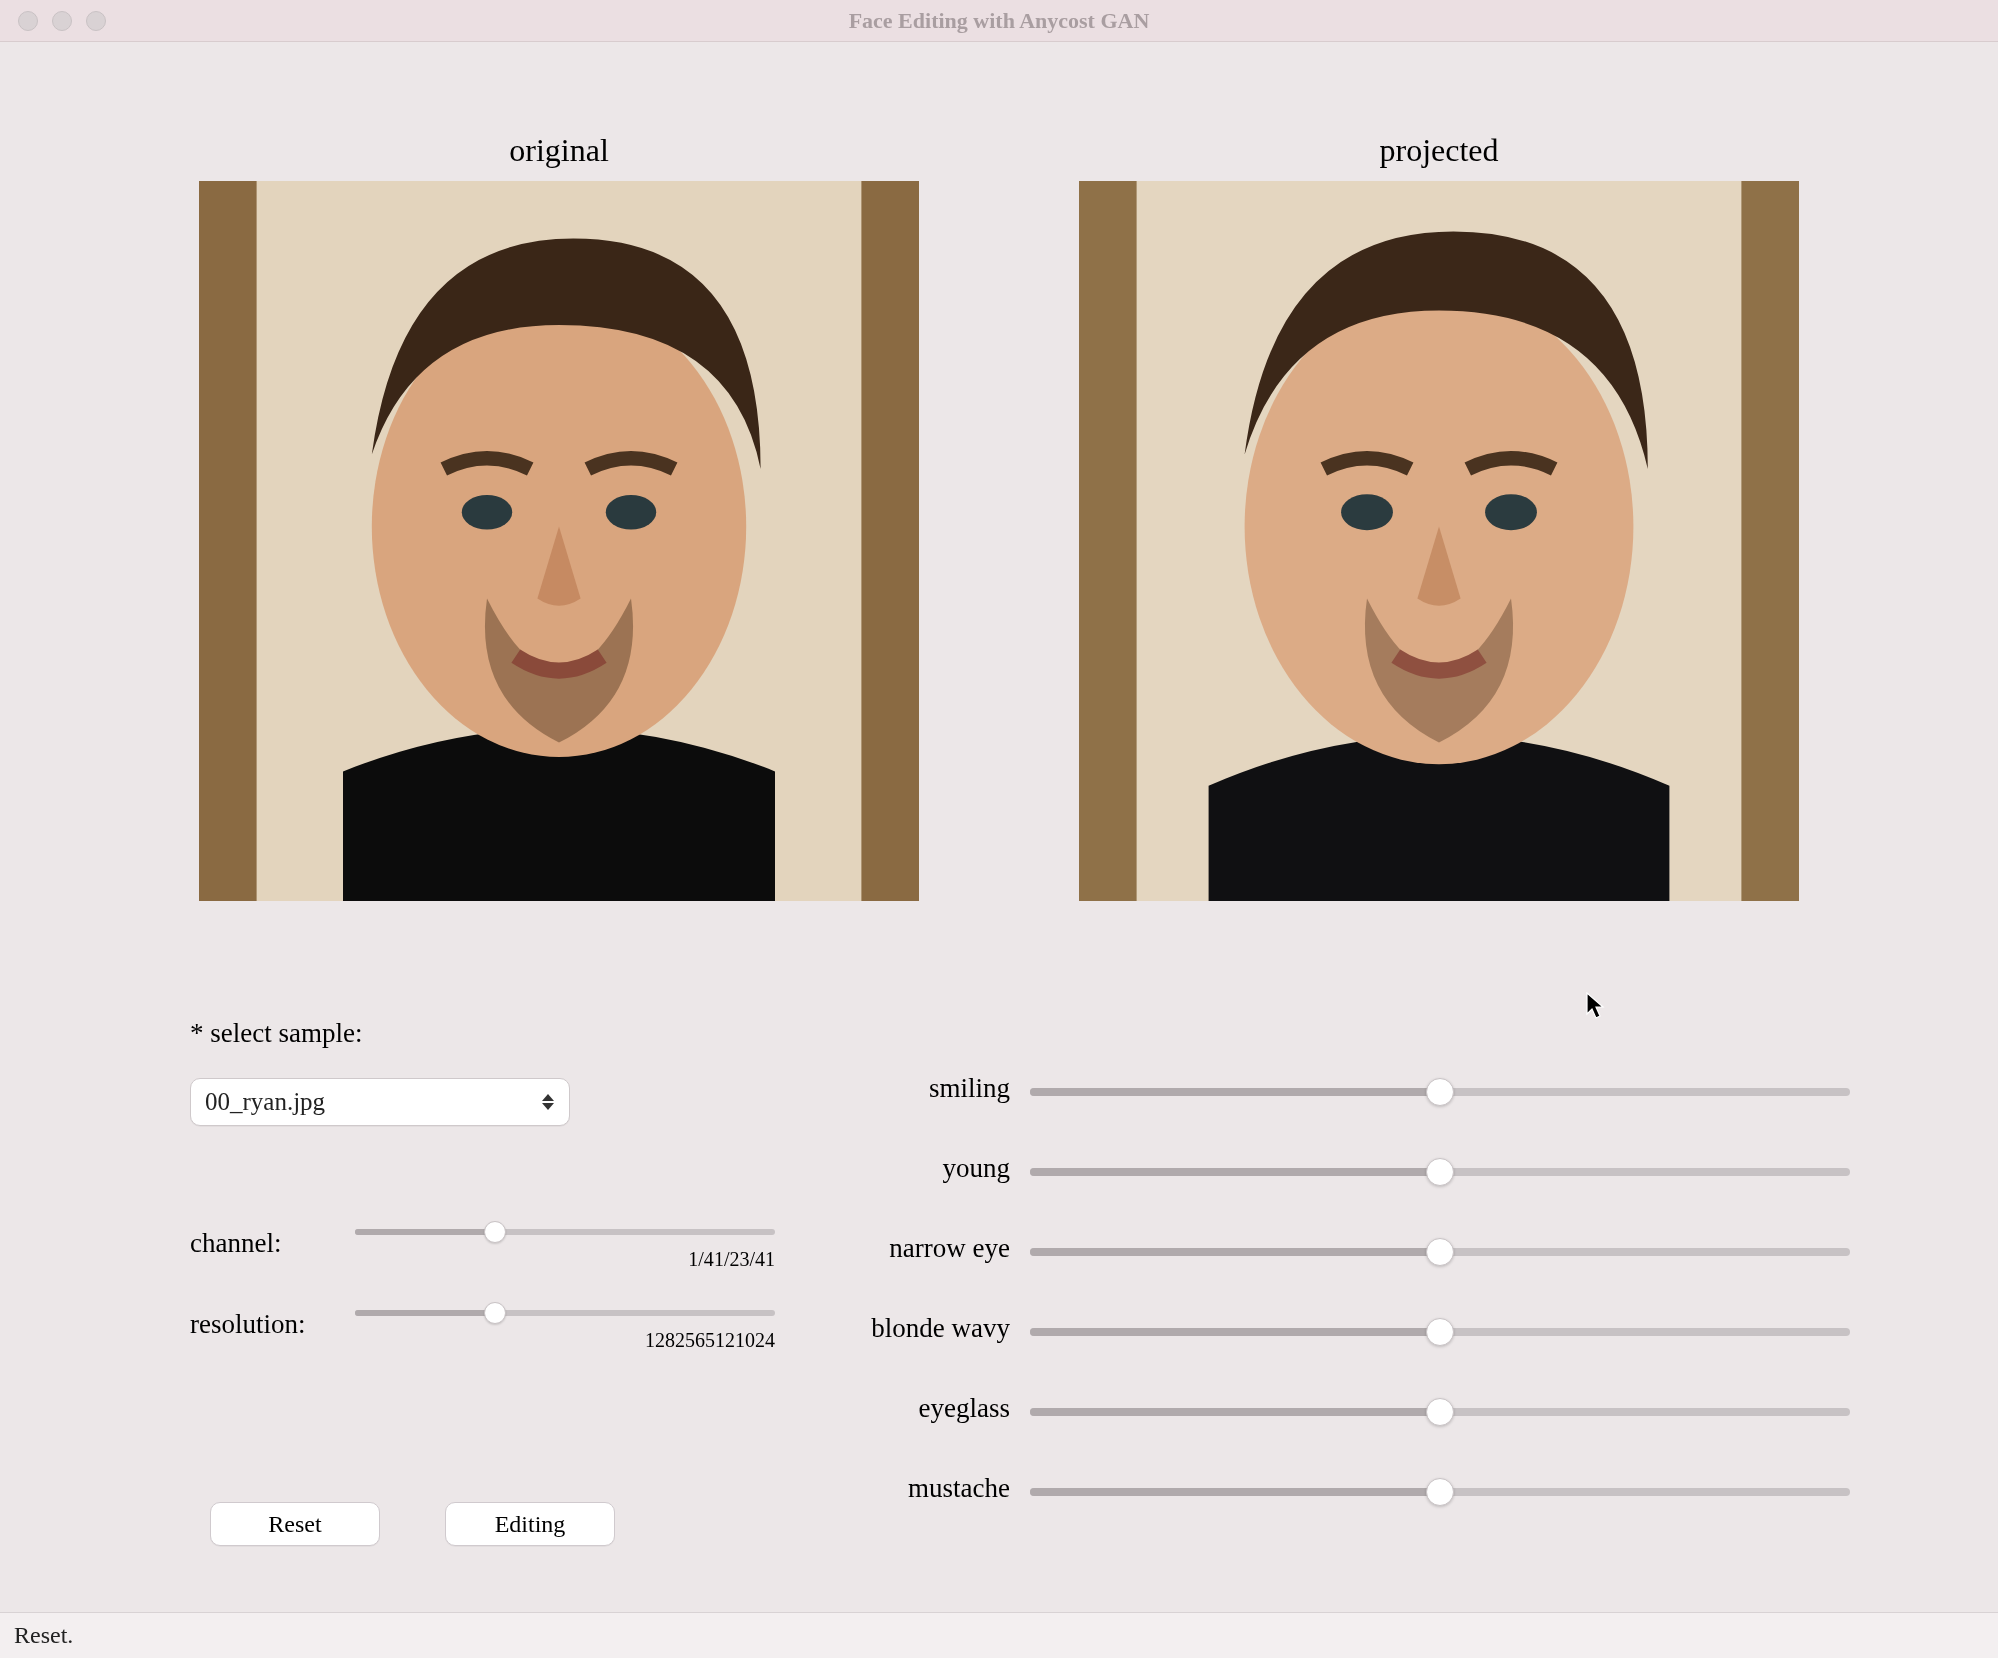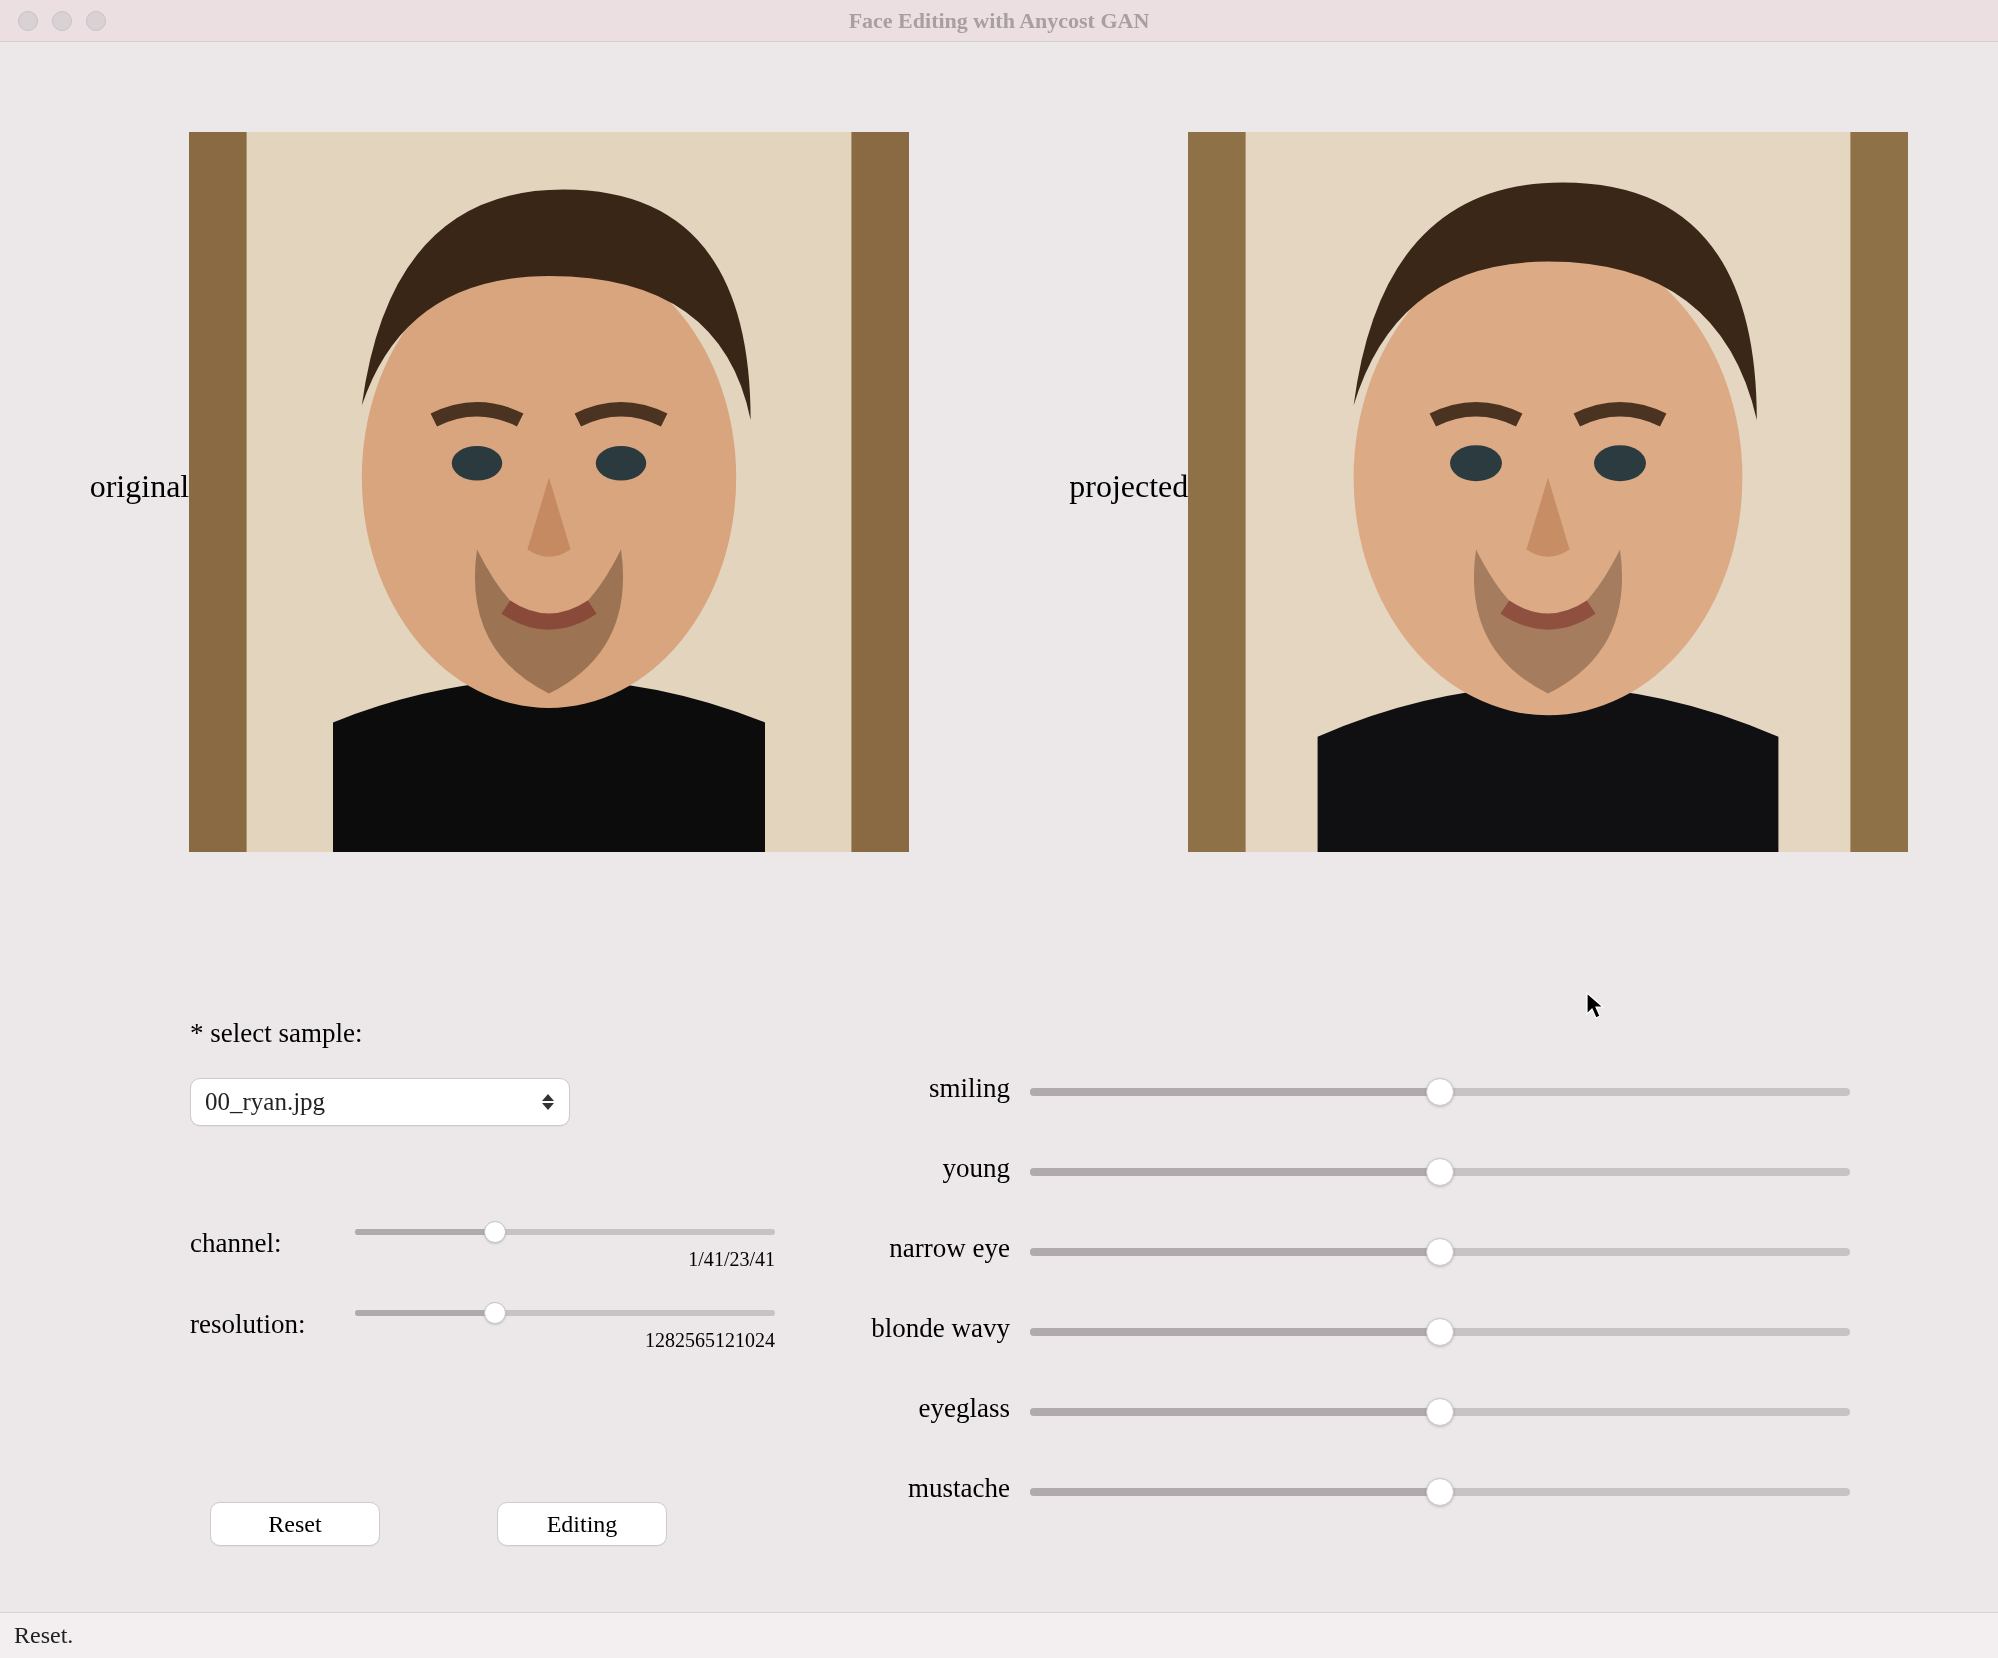--- a/index.html
+++ b/index.html
@@ -54,21 +54,21 @@
     position: relative;
   }
   .images-row {
     display: flex;
     justify-content: center;
     gap: 160px;
     padding-top: 90px;
   }
   .img-col {
     display: flex;
-    flex-direction: row;
+    flex-direction: column;
     align-items: center;
   }
   .img-label {
     font-size: 32px;
     font-weight: 400;
     margin-bottom: 12px;
   }
   .face-box {
     width: 720px;
     height: 720px;
@@ -175,21 +175,21 @@
     width: 420px;
     font-size: 20px;
     margin-top: 10px;
   }
 
   .btnrow {
     position: absolute;
     left: 210px;
     top: 1460px;
     display: flex;
-    gap: 117px;
+    gap: 65px;
   }
   .macbtn {
     width: 170px;
     height: 44px;
     background: #ffffff;
     border: 1px solid #d0cace;
     border-radius: 10px;
     font-size: 24px;
     display: flex;
     align-items: center;

